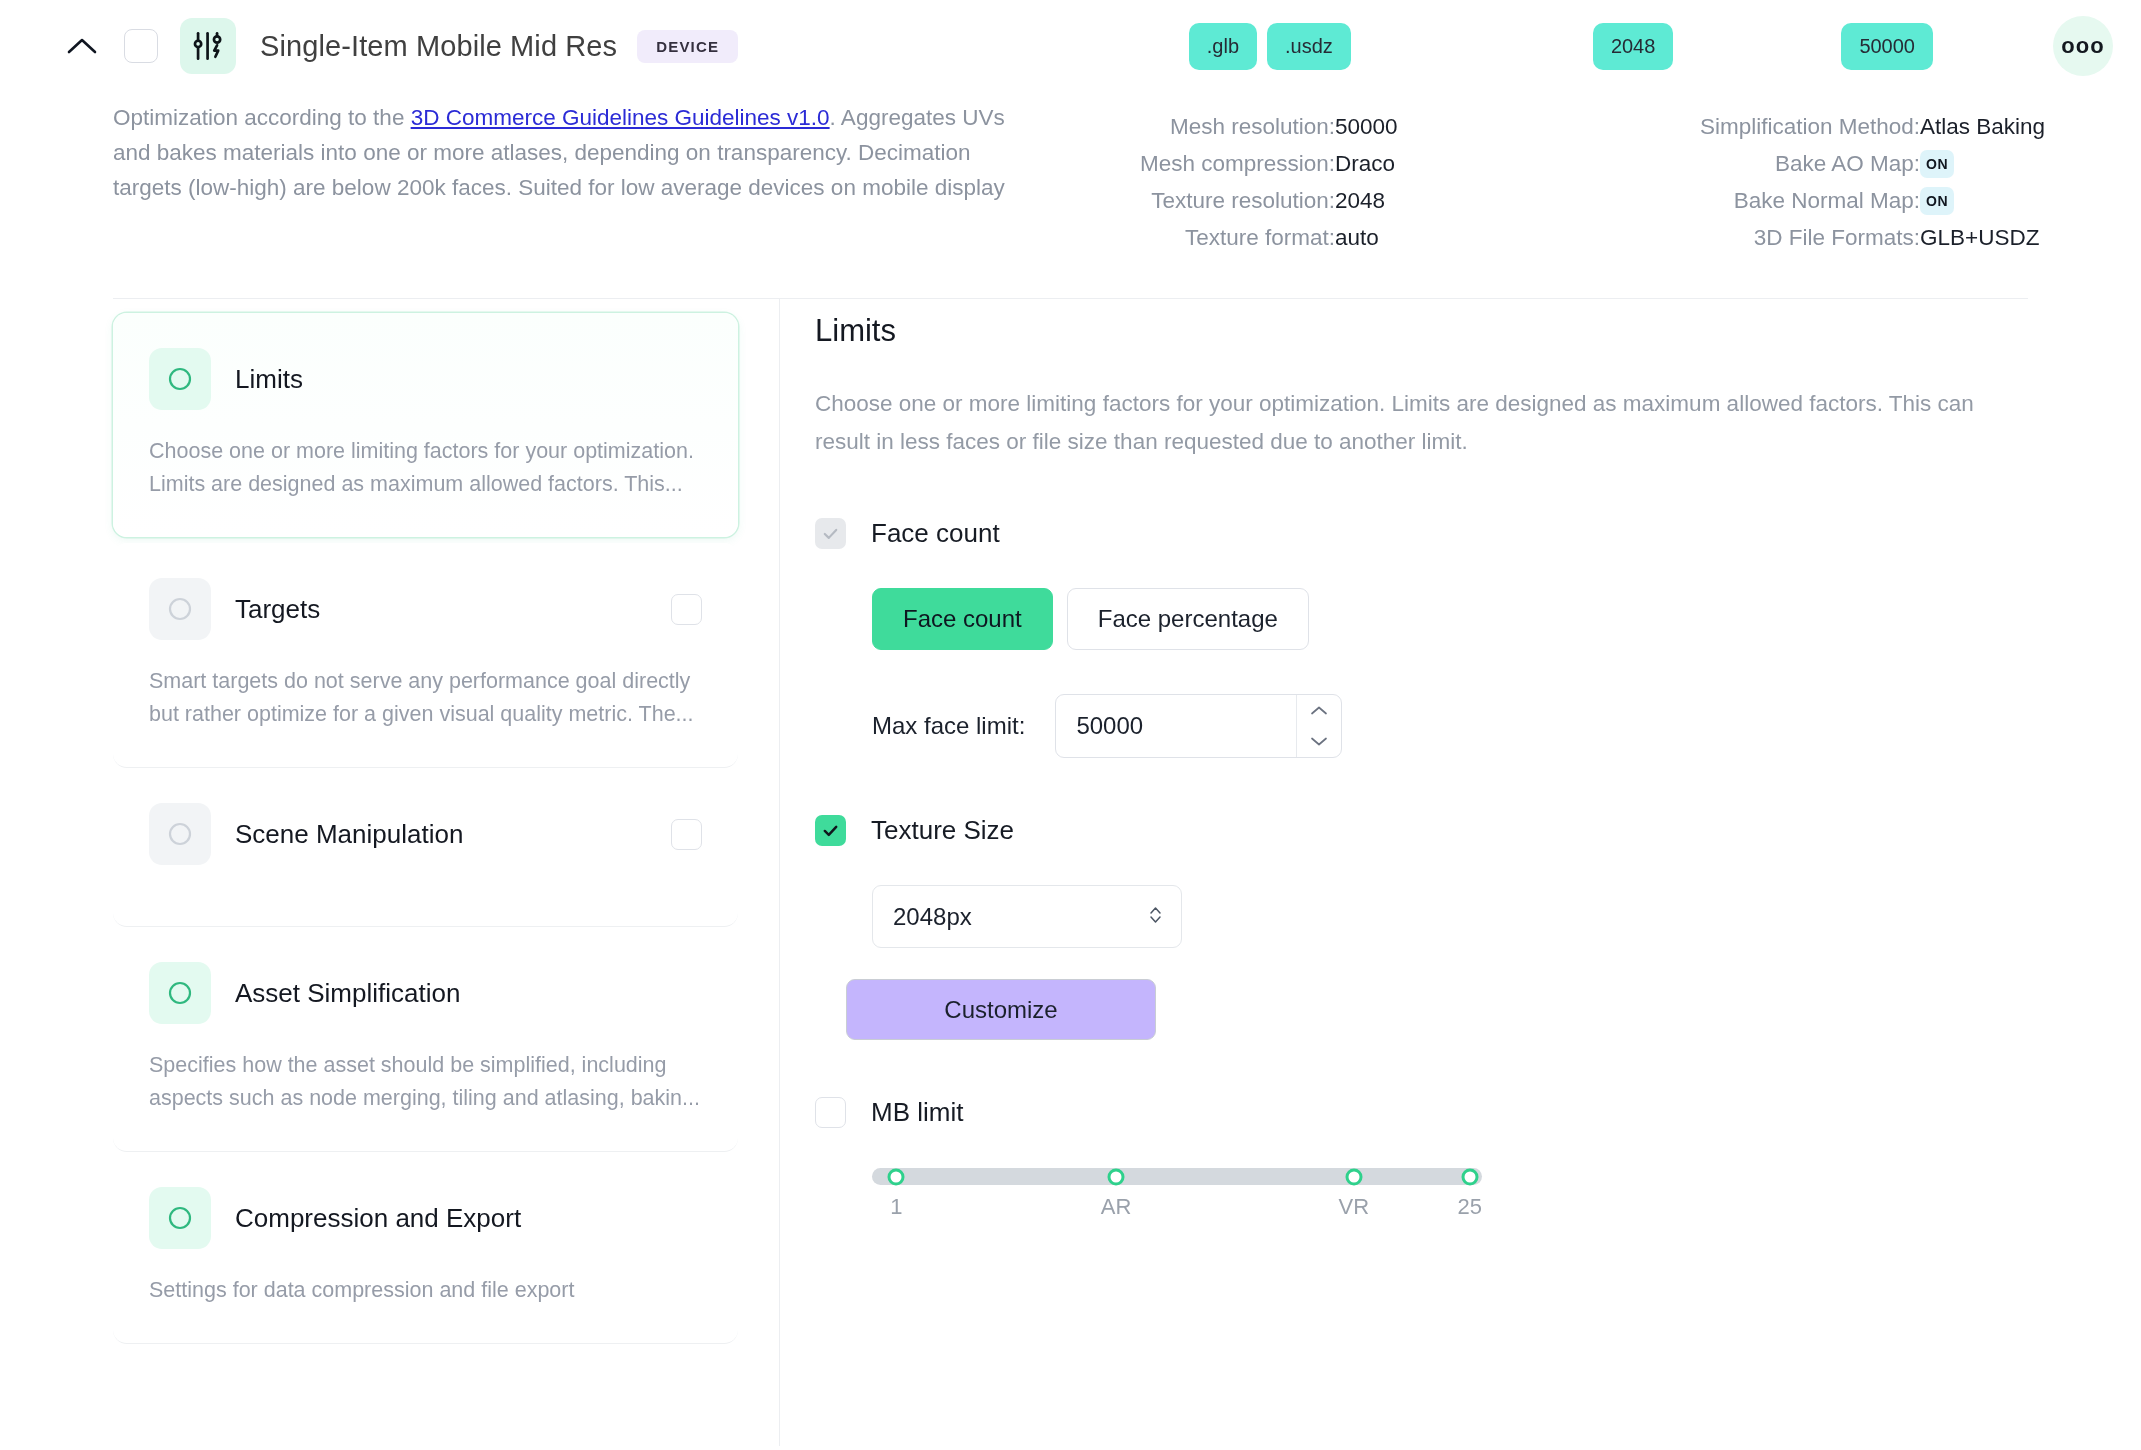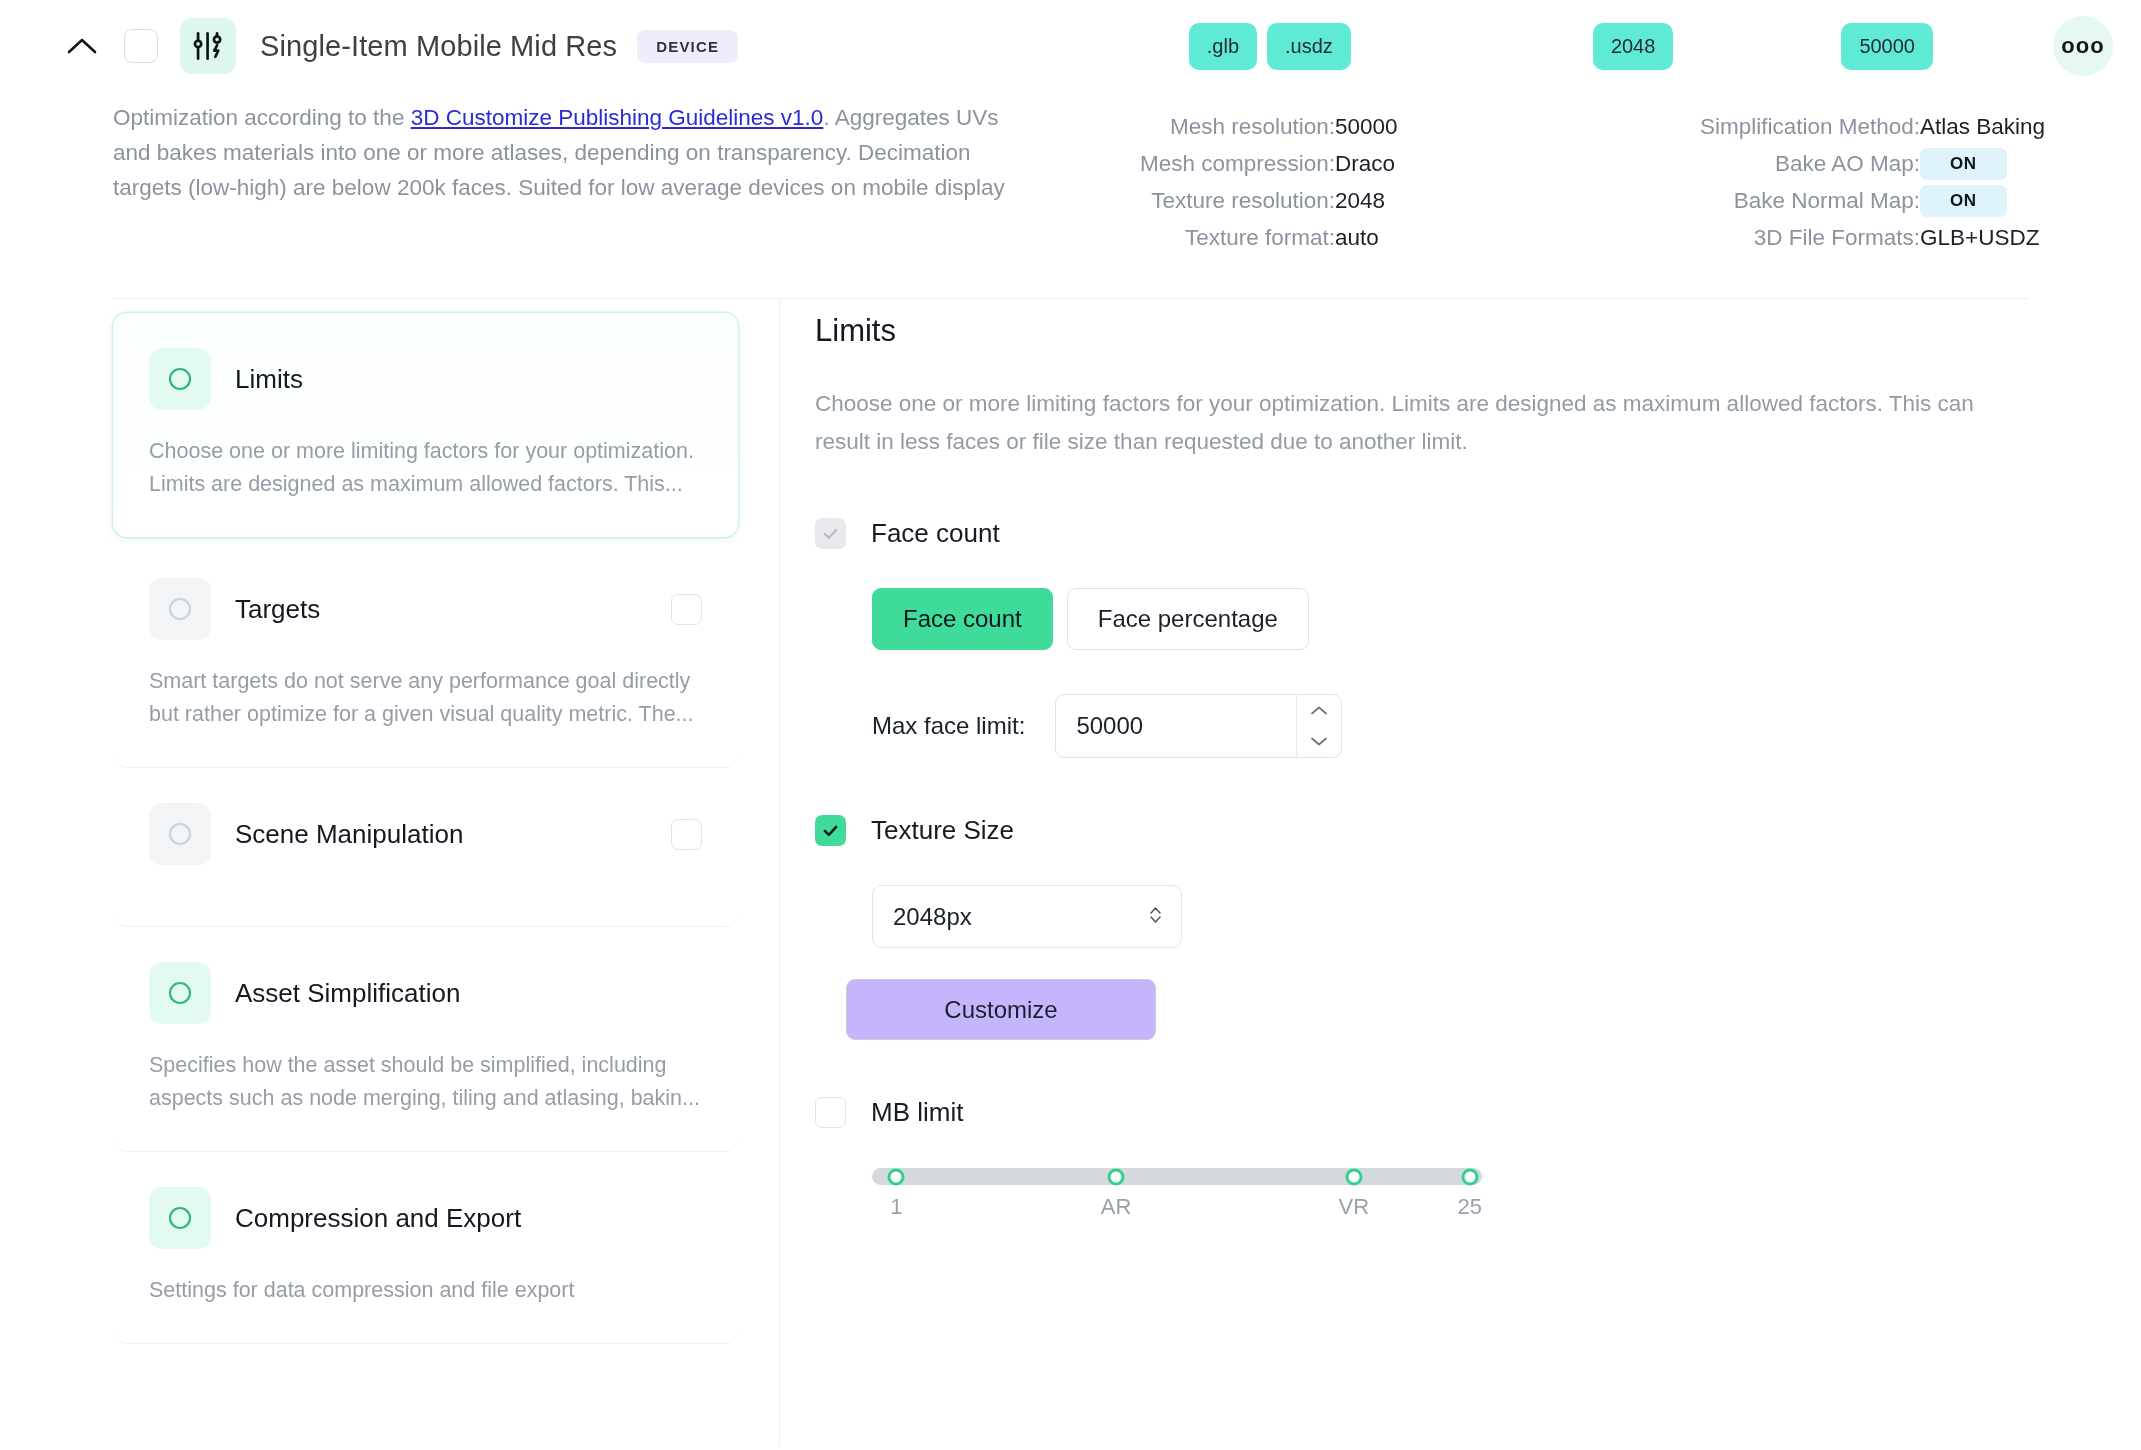--- a/index.html
+++ b/index.html
@@ -117,25 +117,25 @@
     height: 37px;
     font-size: 22.5px;
   }
   .meta-key { color: #8c939f; flex: 0 0 auto; text-align: right; }
   .meta-col.left .meta-key { width: 238px; }
   .meta-col.right .meta-key { width: 237px; }
   .meta-val { color: #1b202a; }
   .on-pill {
     background: #def4fa;
     color: #10161f;
-    font-size: 17px;
+    font-size: 14px;
     font-weight: 700;
     letter-spacing: .6px;
     border-radius: 7px;
-    padding: 6px 30px;
+    padding: 6px 6px;
   }
 
   .divider {
     height: 1px;
     background: #eceef1;
     margin: 42px 113px 0 113px;
   }
 
   
   .body {
@@ -403,21 +403,21 @@
     <div class="gap-b"></div>
     <div class="chip">50000</div>
 
     <div class="gap-c"></div>
     <div class="more-btn">ooo</div>
   </div>
 
   <div class="summary">
 
     <div class="desc">
-      <span>Optimization according to the </span><a href="#">3D Customize Publishing Guidelines v1.0</a><span>. Aggregates UVs and bakes materials into one or more atlases, depending on transparency. Decimation targets (low-high) are below 200k faces. Suited for low average devices on mobile display</span>
+      <span>Optimization according to the </span><a href="#">3D Commerce Guidelines Guidelines v1.0</a><span>. Aggregates UVs and bakes materials into one or more atlases, depending on transparency. Decimation targets (low-high) are below 200k faces. Suited for low average devices on mobile display</span>
     </div>
 
     <div class="meta-col left">
       <div class="meta-row">
         <div class="meta-key">Mesh resolution:</div>
         <div class="meta-val">50000</div>
       </div>
       <div class="meta-row">
         <div class="meta-key">Mesh compression:</div>
         <div class="meta-val">Draco</div>

